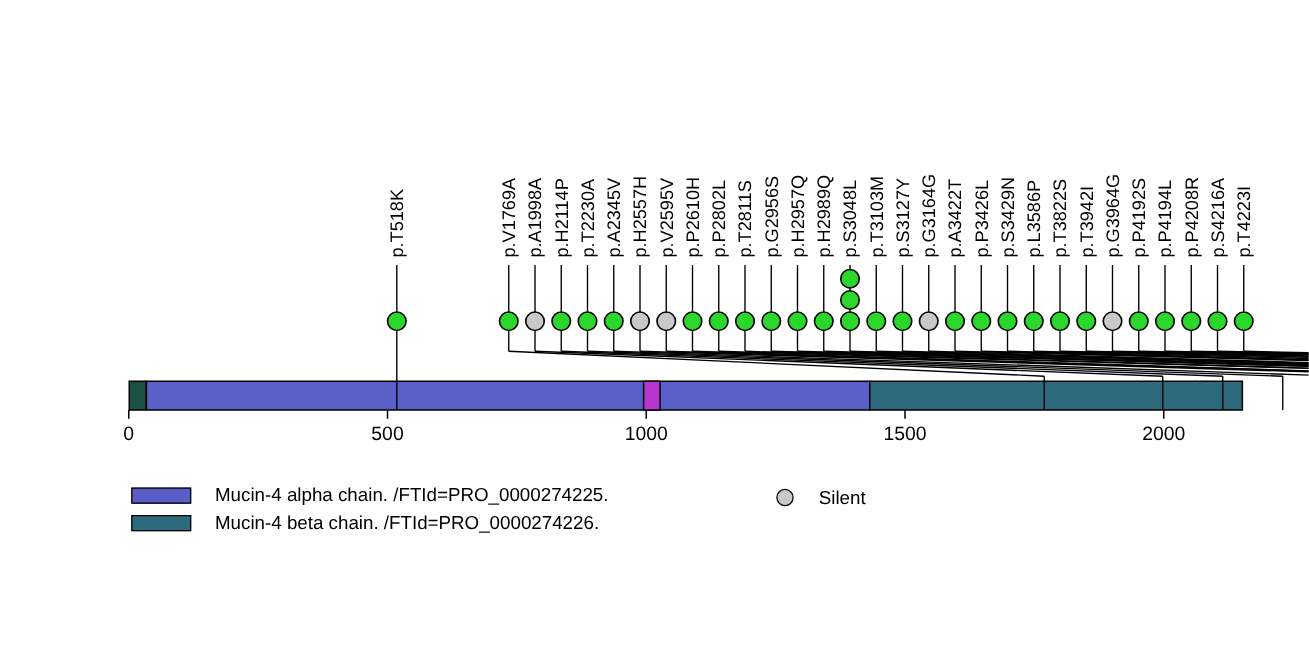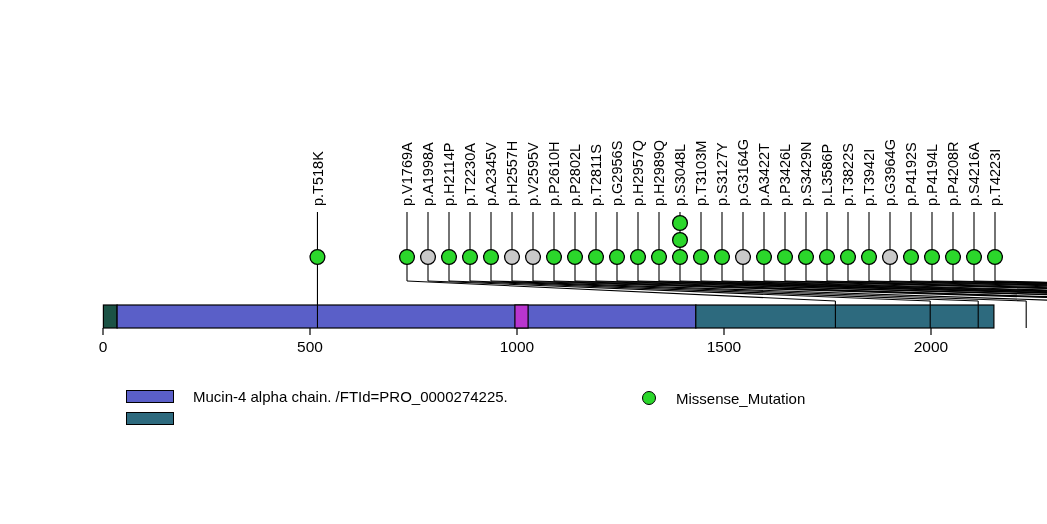--- a/index.html
+++ b/index.html
@@ -8,21 +8,21 @@
     width: 1047px;
     height: 524px;
     background: #ffffff;
     font-family: "Liberation Sans", sans-serif;
     overflow: hidden;
   }
   #plot-svg { position: absolute; left: 0; top: 0; }
   .legend { position: absolute; }
   #legend-domains { left: 105px; top: 385px; }
   #legend-mutation-types { left: 621px; top: 387px; }
-  .legend-row { display: flex; align-items: center; height: 22px; margin-left: 21px; }
+  .legend-row { display: flex; align-items: center; height: 22px; }
   .swatch {
     width: 48px; height: 13px;
     border: 1px solid #000000;
     box-sizing: border-box;
     margin-right: 19px;
     flex: 0 0 auto;
   }
   .dot {
     width: 14px; height: 14px;
     border: 1px solid #000000;
@@ -245,21 +245,22 @@
         <text x="931.0" y="352" font-size="15.5" font-family="&quot;Liberation Sans&quot;, sans-serif" text-anchor="middle">2000</text>
       </g>
     </svg>
   <div class="legend" id="legend-domains">
       <div class="legend-row">
         <span class="swatch" style="background: rgb(90, 95, 200);"></span>
         <span class="legend-label">Mucin-4 alpha chain. /FTId=PRO_0000274225.</span>
       </div>
       <div class="legend-row">
         <span class="swatch" style="background: rgb(45, 106, 126);"></span>
+        <span class="legend-label">Mucin-4 beta chain. /FTId=PRO_0000274226.</span>
       </div>
     </div>
   <div class="legend" id="legend-mutation-types">
       <div class="legend-row">
-        <span class="dot" style="background: rgb(43, 215, 43);"></span>
-        <span class="legend-label">Missense_Mutation</span>
+        <span class="dot" style="background: rgb(201, 201, 201);"></span>
+        <span class="legend-label">Silent</span>
       </div>
     </div>
 </div>
 
 </body></html>

